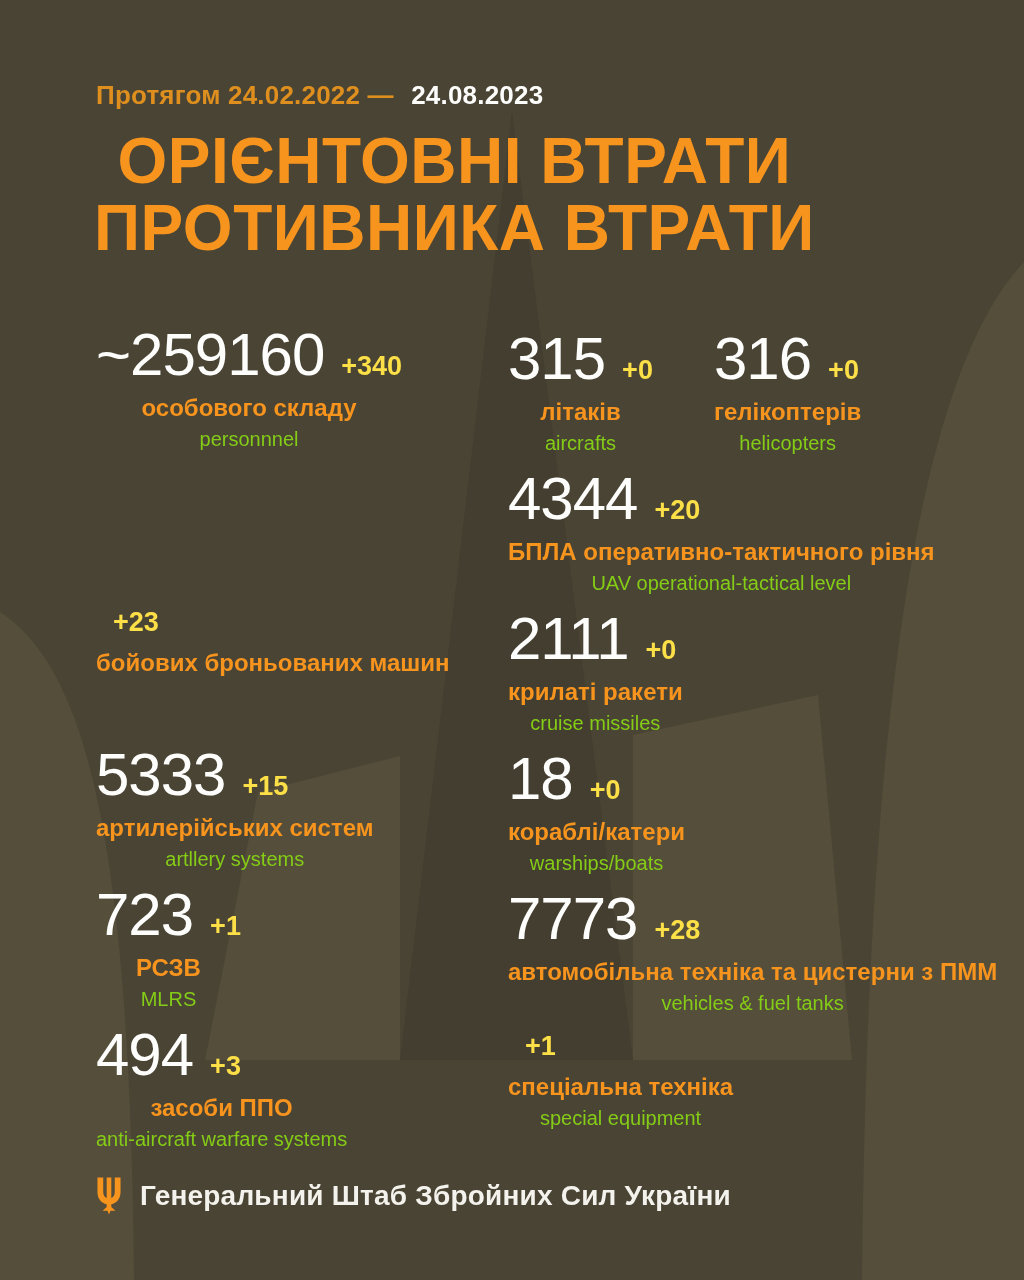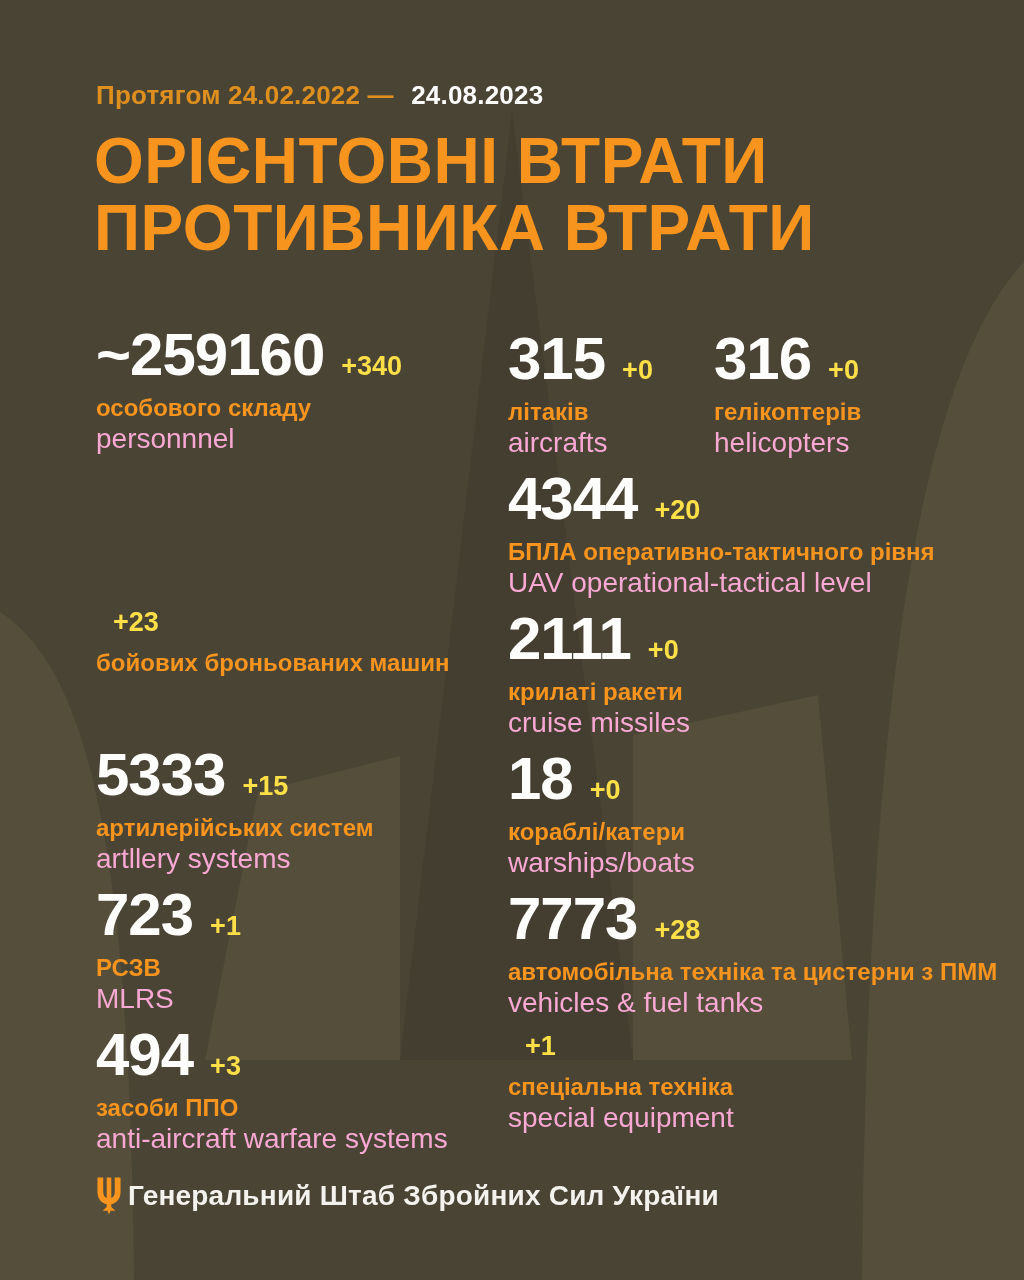--- a/index.html
+++ b/index.html
@@ -5,48 +5,48 @@
   html,body{margin:0;padding:0;background:#2e2a20;}
   .page{
     position:relative;
     width:1024px;height:1280px;
     background:#4a4435;
     overflow:hidden;
     font-family:"Liberation Sans", sans-serif;
     -webkit-font-smoothing:antialiased;
   }
   .watermark{position:absolute;inset:0;z-index:0;}
-  .content{position:absolute;inset:0;z-index:1;}
+  .content{position:absolute;inset:0;z-index:1;text-align:center;}
 
   .period{
     position:absolute;left:96px;top:80px;
     font-size:26px;letter-spacing:.2px;white-space:nowrap;
   }
   .period .pfx{color:#df8f1e;font-weight:600;}
   .period .end{color:#fdfdfb;font-weight:800;margin-left:10px;}
 
   .title{
     position:absolute;left:94px;top:128px;
     color:#f7941e;font-weight:800;font-size:64px;line-height:67px;
     letter-spacing:.5px;white-space:nowrap;
   }
 
   .stat{position:absolute;white-space:nowrap;}
   .num-row{display:flex;align-items:baseline;}
   .num{
-    color:#fdfdfc;font-weight:700;font-size:60px;line-height:56px;
+    color:#fdfdfc;font-weight:400;font-size:60px;line-height:56px;
     letter-spacing:-1px;
   }
   .delta{color:#fde047;font-weight:700;font-size:27px;margin-left:17px;}
   .label-uk{color:#f7941e;font-weight:700;font-size:24px;margin-top:11px;line-height:28px;}
-  .label-en{color:#f9a8d4;font-weight:400;font-size:28px;margin-top:3px;line-height:28px;}
+  .label-en{color:#84cc16;font-weight:400;font-size:20px;margin-top:3px;line-height:28px;}
 
   .footer{
     position:absolute;left:94px;top:1176px;
-    display:flex;align-items:center;gap:4px;
+    display:flex;align-items:center;gap:16px;
   }
   .footer .txt{color:#f4f2ec;font-weight:700;font-size:28px;letter-spacing:.2px;}
   .trident{display:block;}
 </style>
 </head>
 <body>
 
 <div class="page">
 
   <svg class="watermark" width="1024" height="1280" viewBox="0 0 1024 1280" aria-hidden="true">

